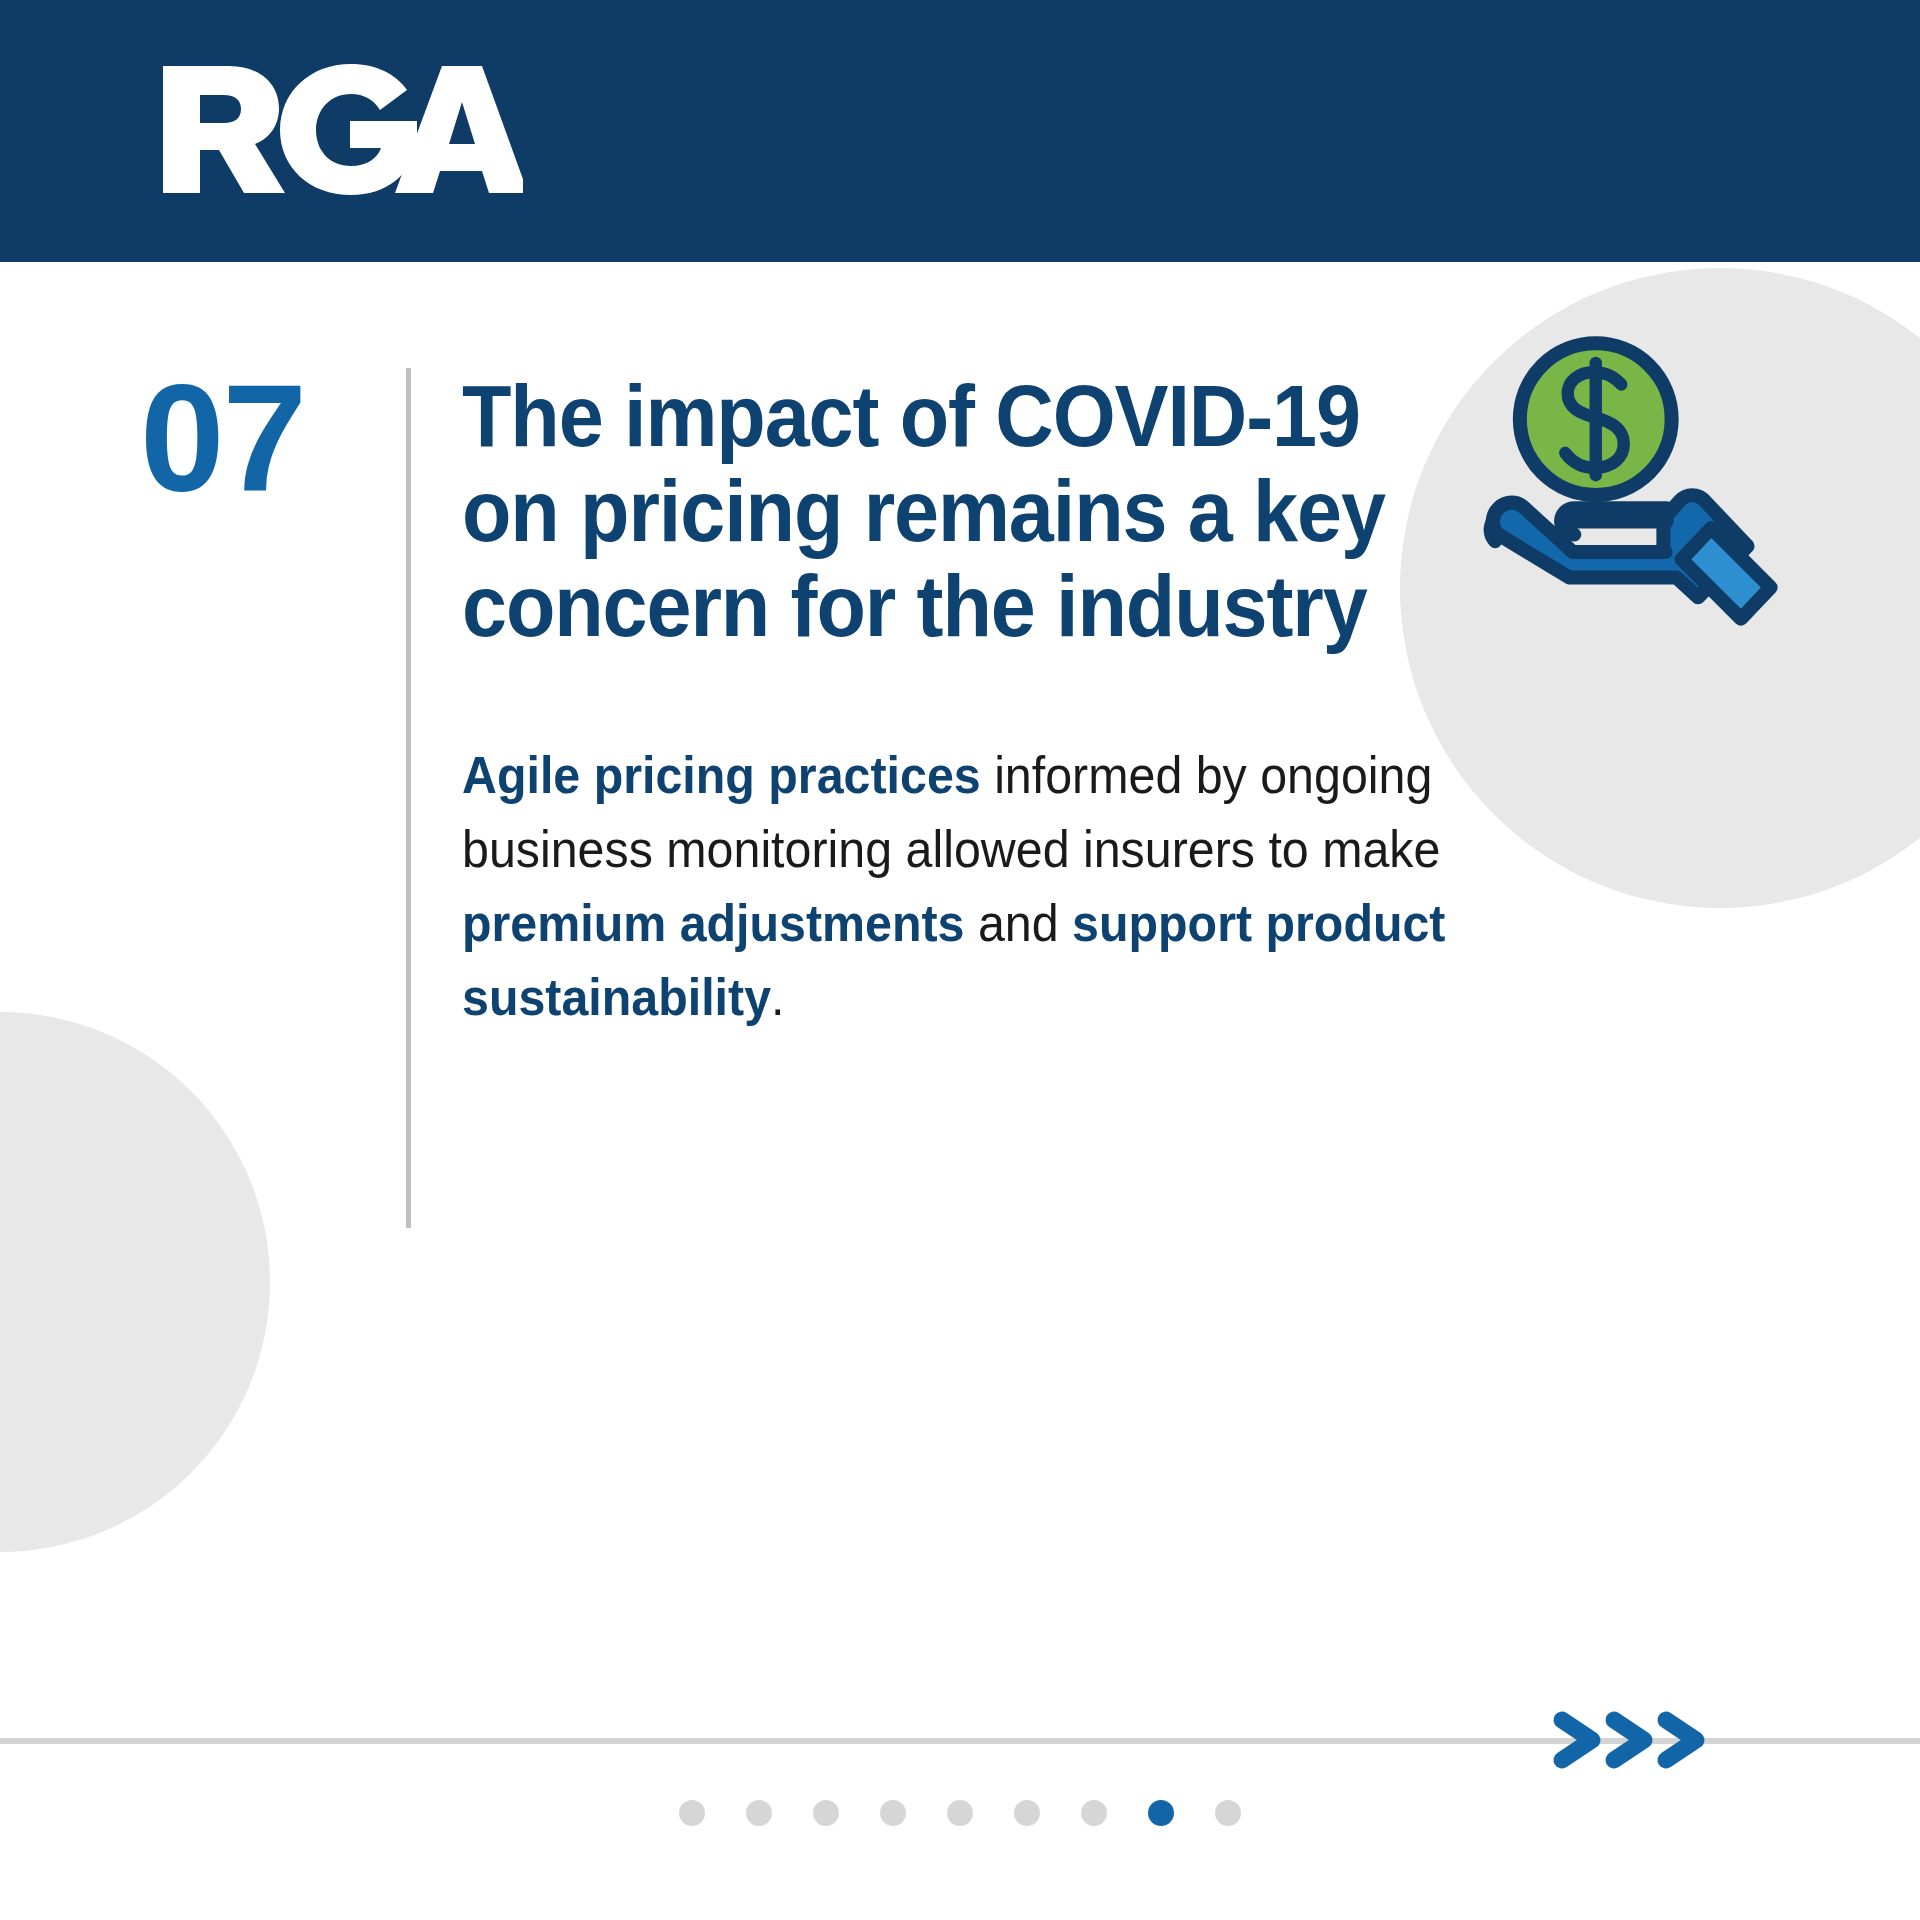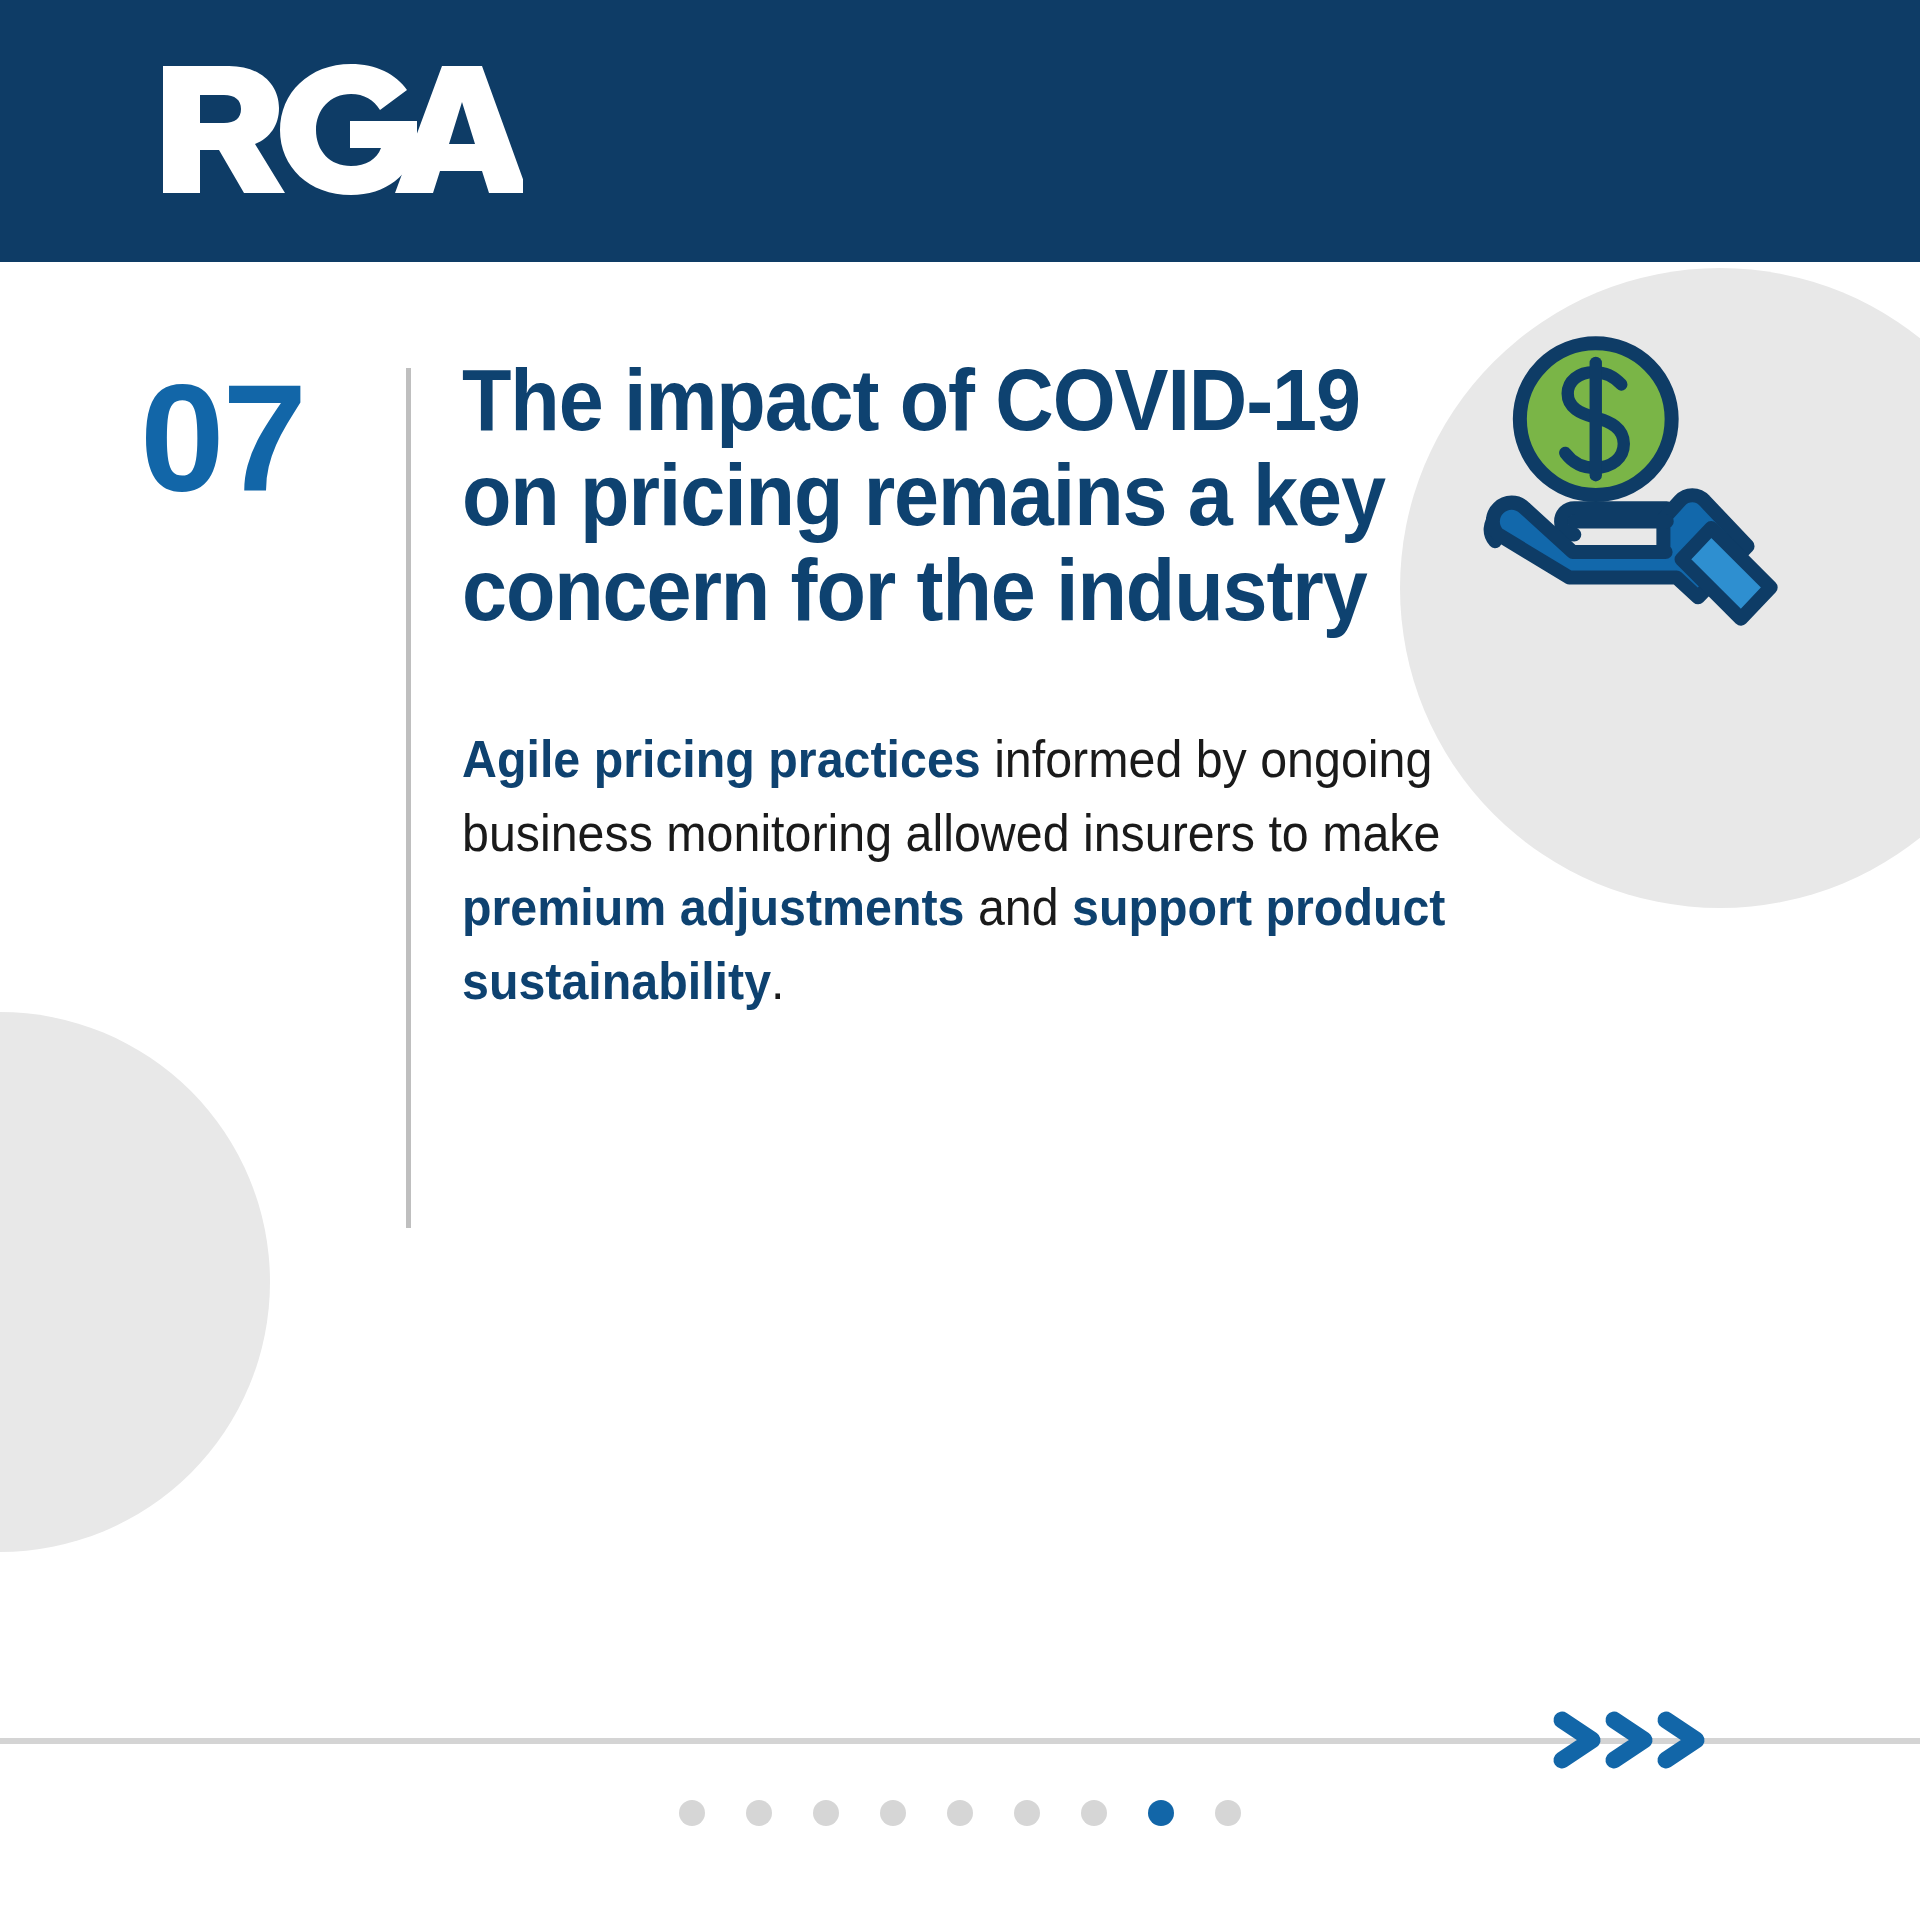--- a/index.html
+++ b/index.html
@@ -77,21 +77,21 @@
     left: 406px;
     top: 368px;
     width: 5px;
     height: 860px;
     background: #bfbfbf;
   }
 
   #text-column {
     position: absolute;
     left: 462px;
-    top: 352px;
+    top: 368px;
     width: 1100px;
   }
 
   #headline {
     font-size: 88px;
     line-height: 1.08;
     font-weight: bold;
     color: #0e4270;
     letter-spacing: -1.2px;
     margin: 0;

